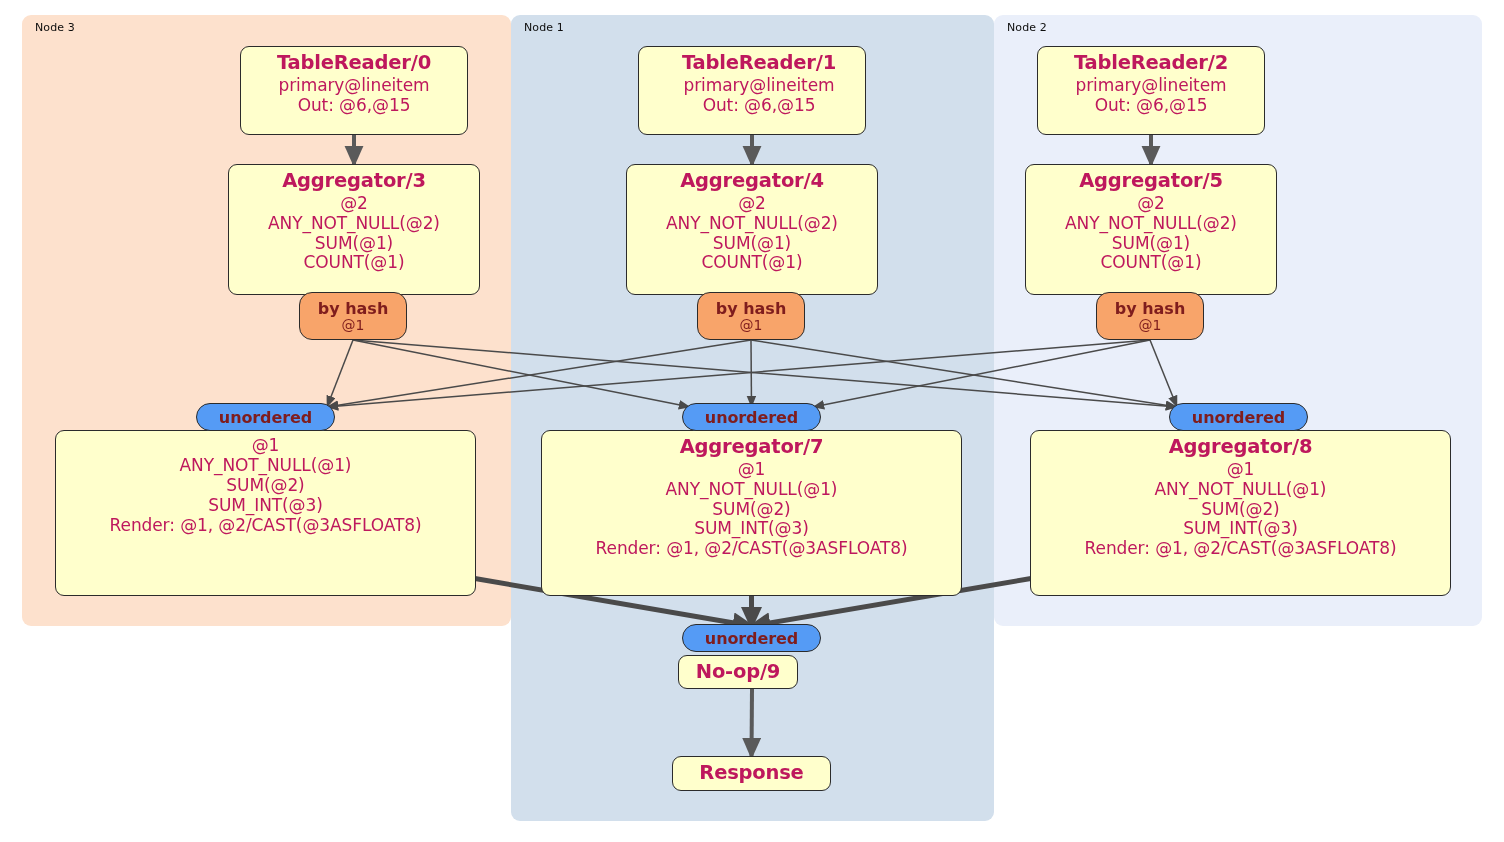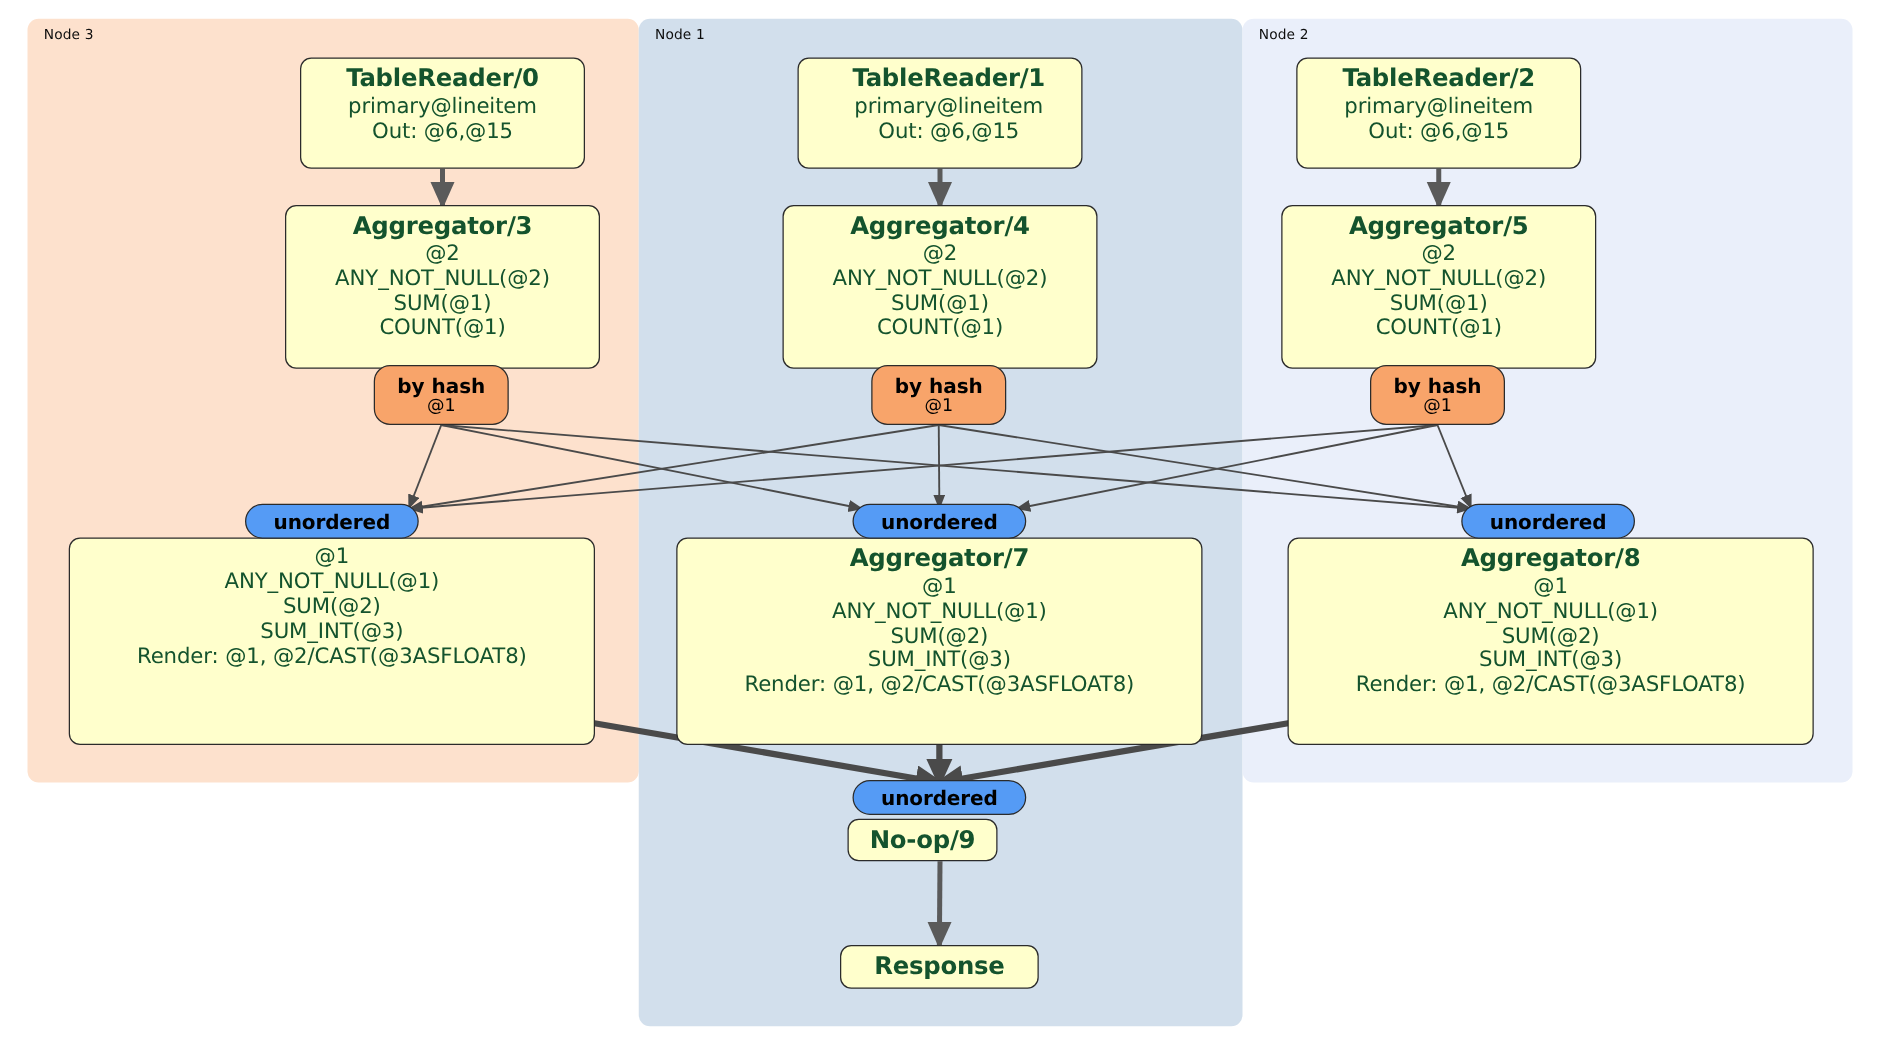--- a/index.html
+++ b/index.html
@@ -58,21 +58,21 @@
   }
 
   
   .proc {
     position: absolute;
     box-sizing: border-box;
     background: #ffffcc;
     border: 1.6px solid #2b2b2b;
     border-radius: 9px;
     text-align: center;
-    color: #14532d;
+    color: #be185d;
     padding: 5px 6px 6px 6px;
     line-height: 1.17;
   }
   .proc .ttl {
     font-weight: bold;
     font-size: 19.5px;
     letter-spacing: -0.2px;
     display: block;
     margin-bottom: 1px;
   }
@@ -83,21 +83,21 @@
     white-space: nowrap;
   }
 
   
   .pill {
     position: absolute;
     box-sizing: border-box;
     border: 1.6px solid #2b2b2b;
     border-radius: 16px;
     text-align: center;
-    color: #000000;
+    color: #7f1d1d;
     display: flex;
     flex-direction: column;
     align-items: center;
     justify-content: center;
   }
   .pill.hash {
     background: #f8a46a;
     border-radius: 13px;
     line-height: 1.12;
     padding-top: 2px;

